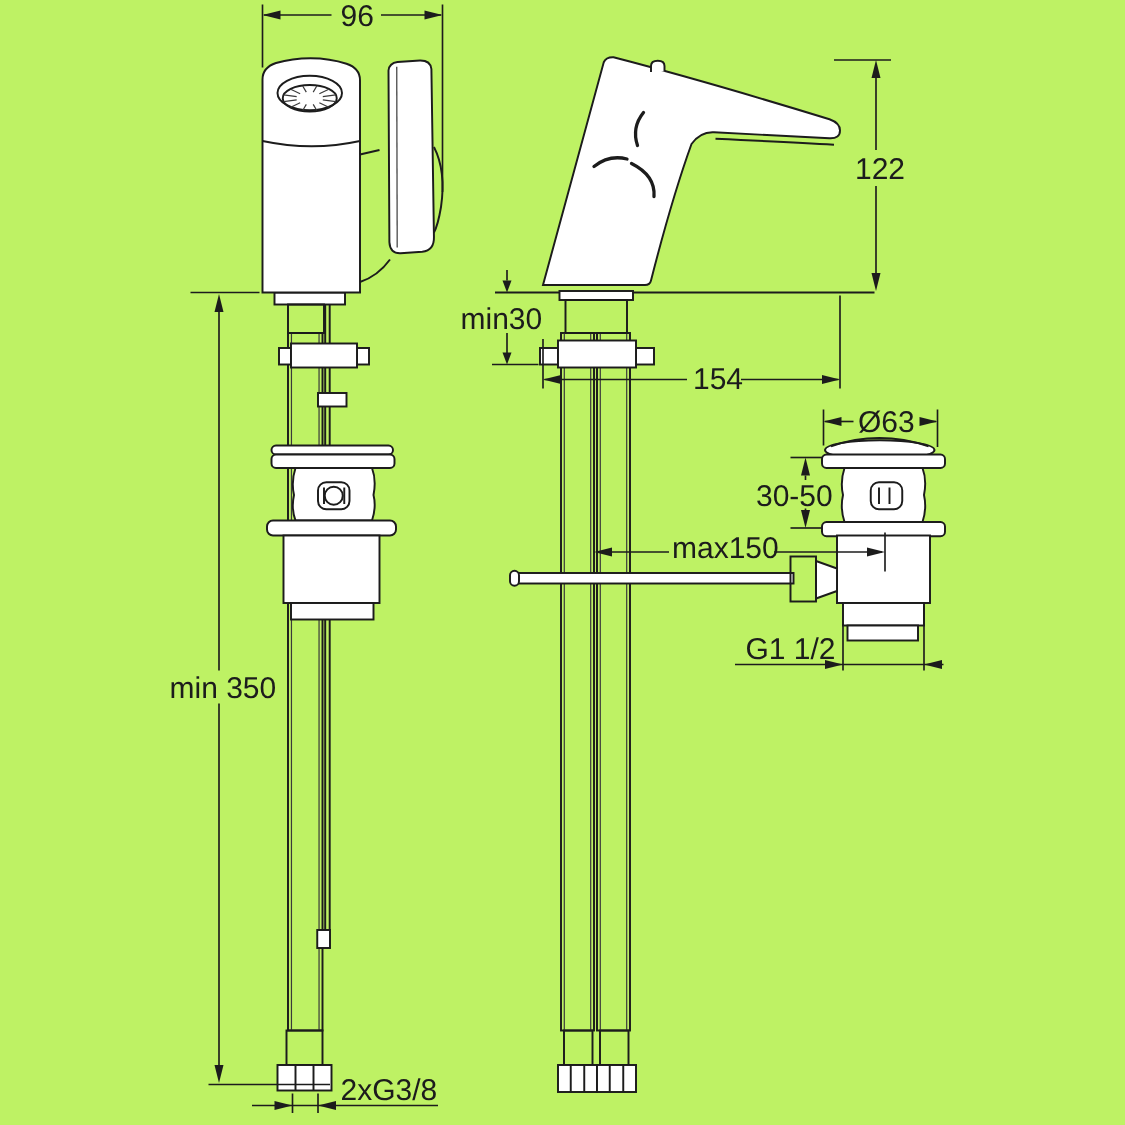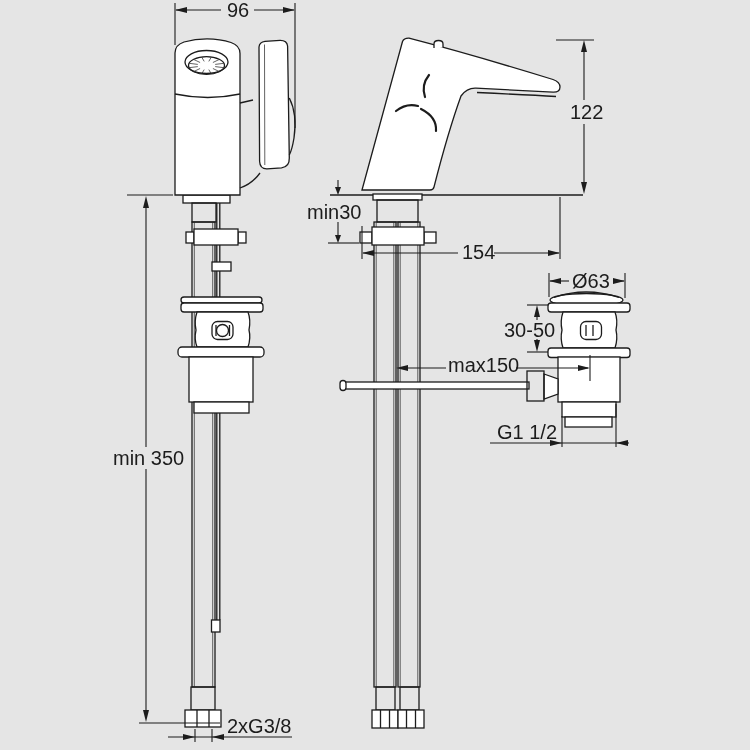--- a/index.html
+++ b/index.html
@@ -1,16 +1,16 @@
 <!DOCTYPE html>
 <html><head>
 <meta charset="utf-8">
 <style>
   html,body{margin:0;padding:0;background:#ffffff;}
-  .stage{width:750px;height:750px;background:#e5e5e5;position:relative;font-family:"Liberation Sans",sans-serif;}
+  .stage{width:750px;height:750px;background:#bef264;position:relative;font-family:"Liberation Sans",sans-serif;}
   svg{display:block;}
   .ln{stroke:#1c1c1c;stroke-width:1.3;fill:none;}
   .lnw{stroke:#1c1c1c;stroke-width:1.3;fill:#ffffff;}
   .thin{stroke:#3a3a3a;stroke-width:0.8;fill:none;}
   .dim{stroke:#1c1c1c;stroke-width:1.1;fill:none;}
   .arr{fill:#1c1c1c;stroke:none;}
   .dimtxt{font-family:"Liberation Sans","DejaVu Sans",sans-serif;font-size:20px;fill:#1c1c1c;}
   .dash{stroke:#1c1c1c;stroke-width:2.2;fill:none;stroke-linecap:round;}
 </style>
 </head>

